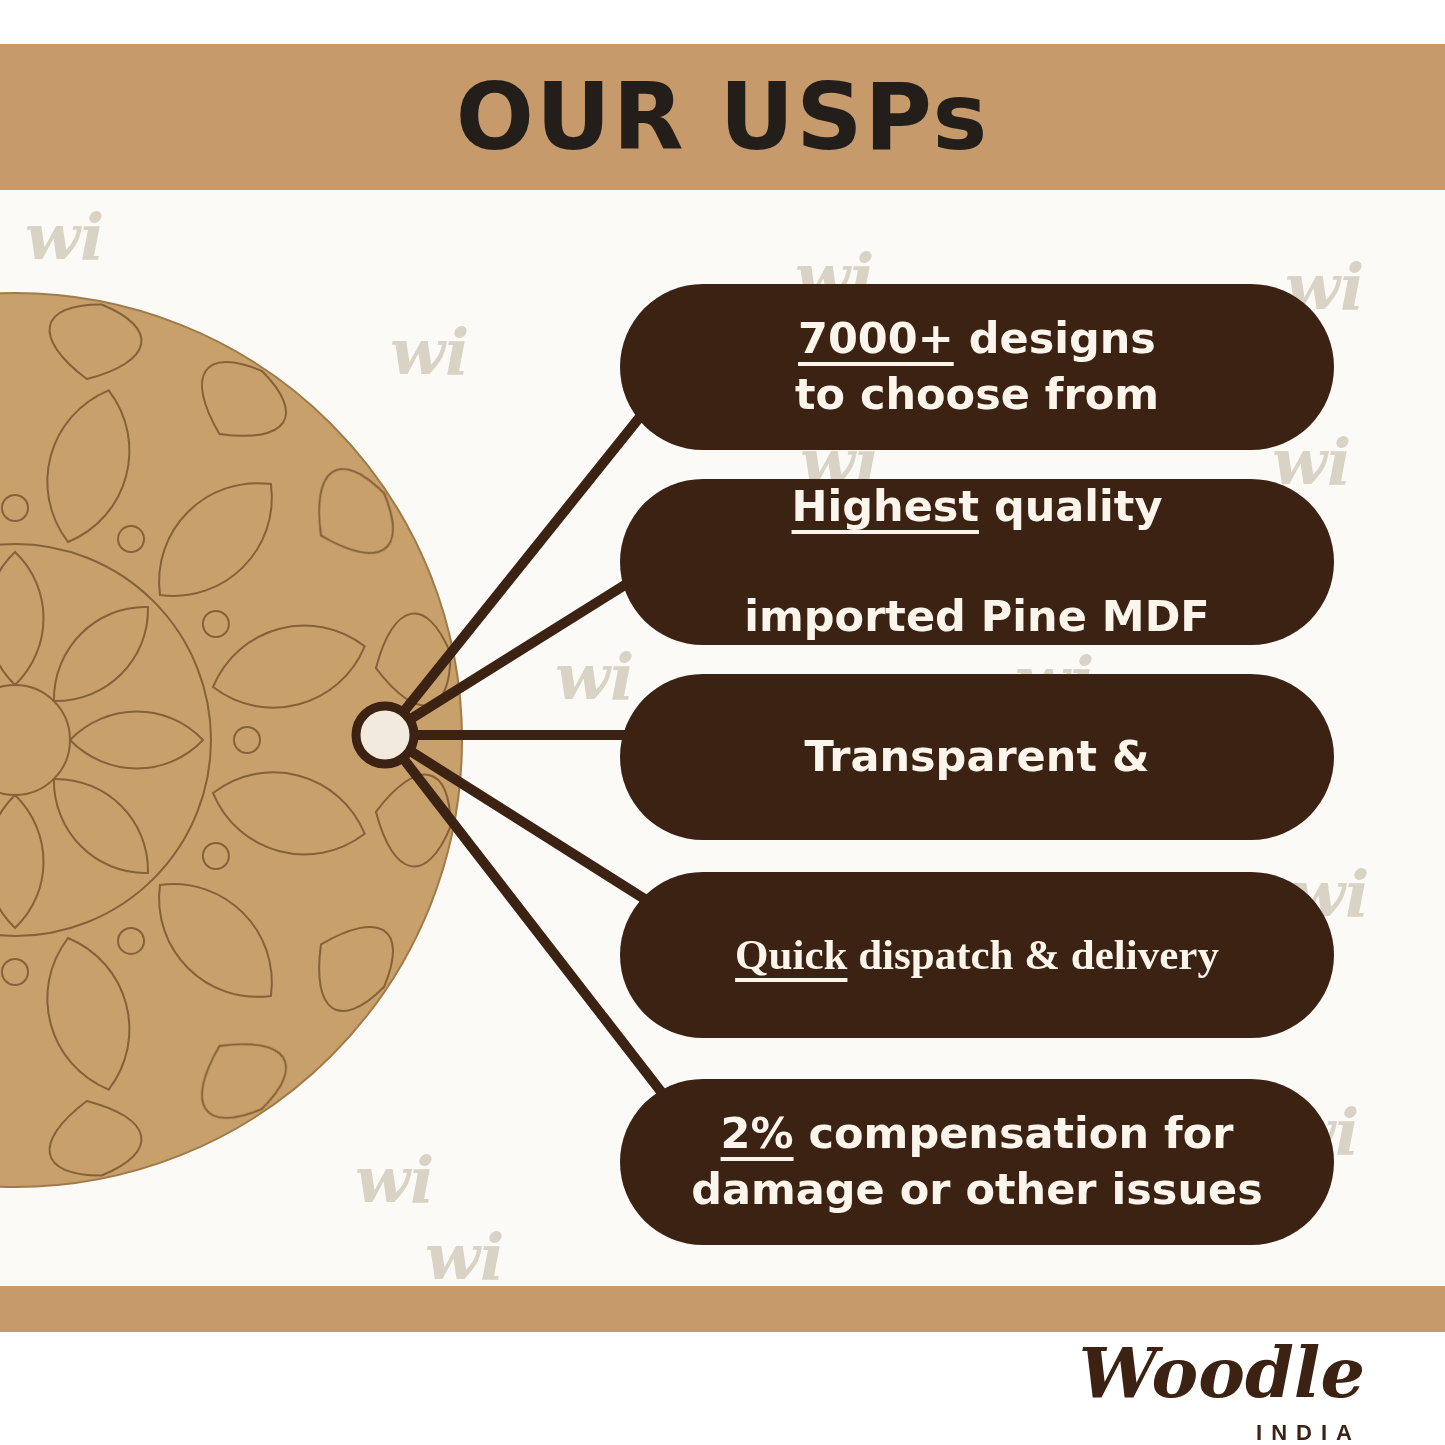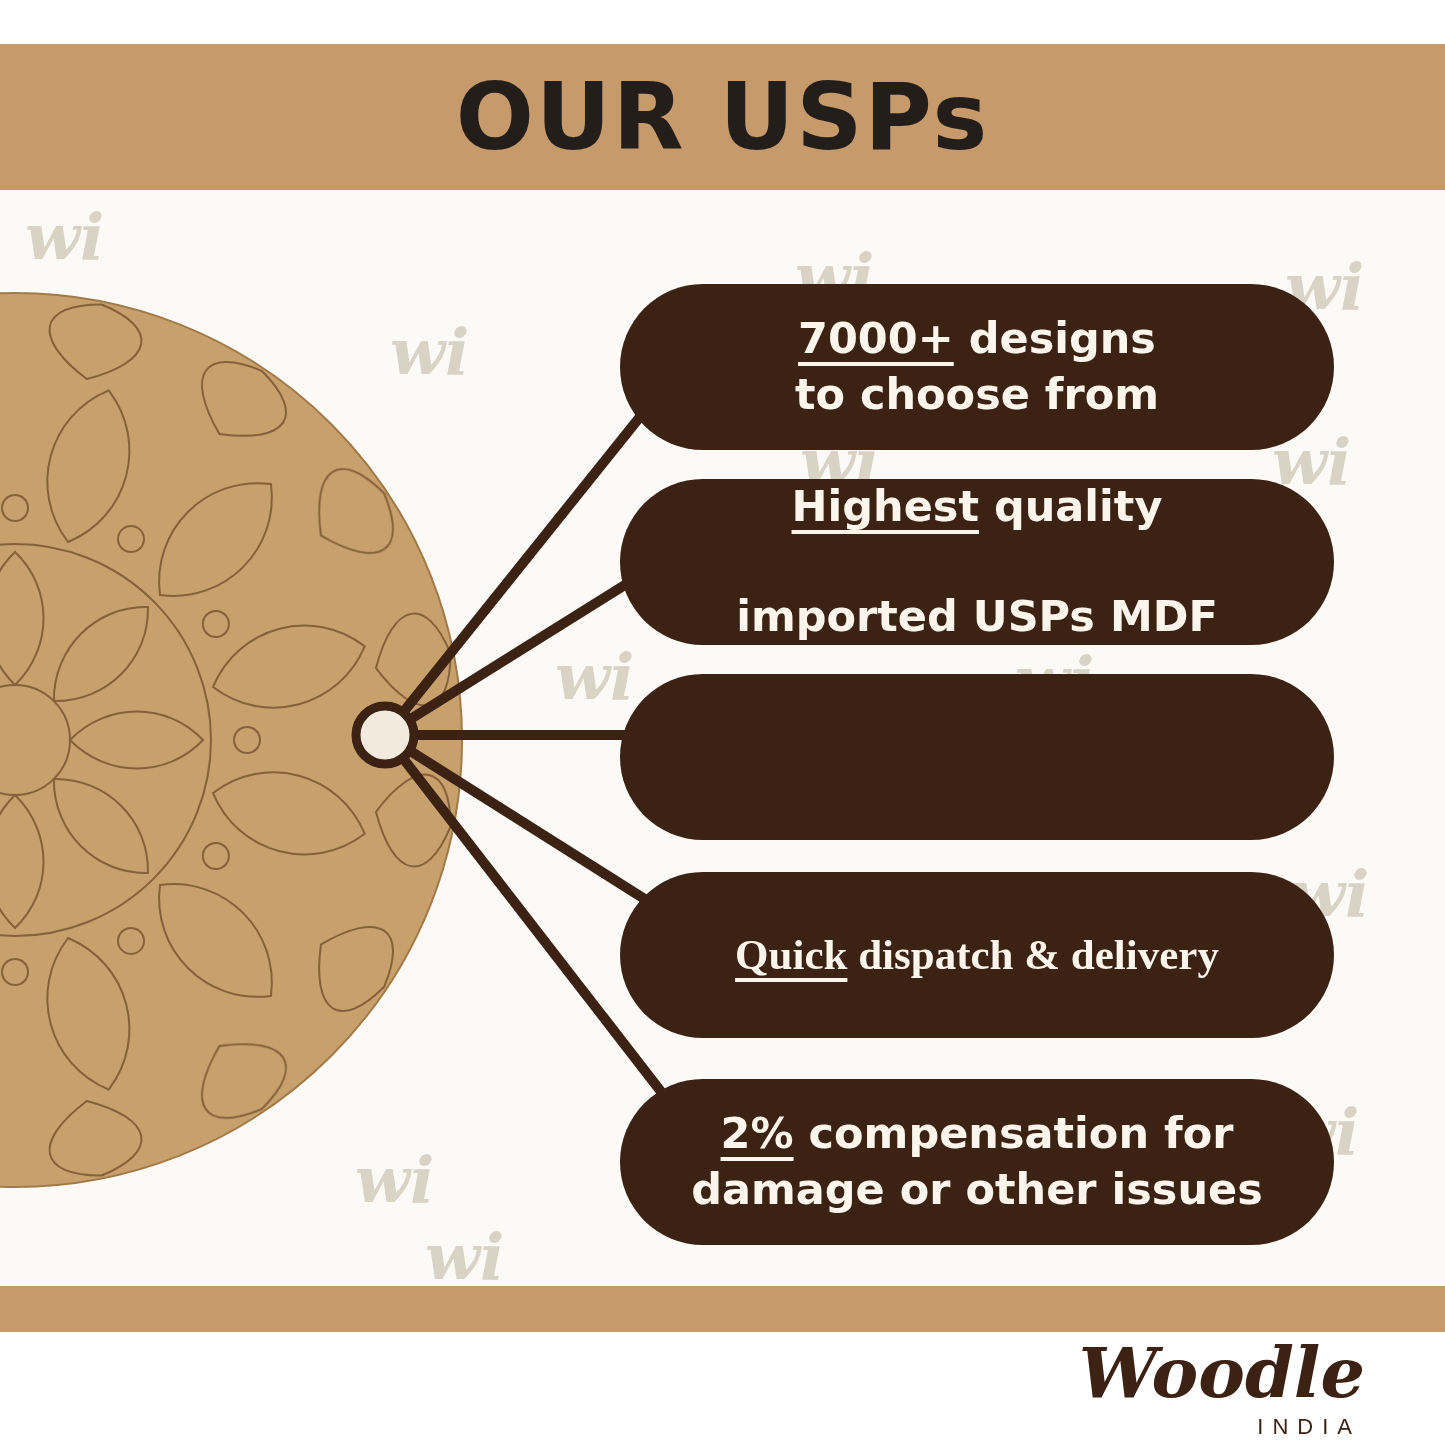--- a/index.html
+++ b/index.html
@@ -39,22 +39,22 @@
     text-decoration:underline;text-decoration-thickness:3.5px;text-underline-offset:9px;
   }
   
   .footer{position:absolute;left:0;top:1332px;width:1445px;height:113px;background:#ffffff;}
   .logo{position:absolute;right:80px;top:4px;text-align:right;color:#3B2213;}
   .logo .brand{
     font-family:"DejaVu Serif",serif;font-style:italic;font-weight:bold;
     font-size:70px;line-height:1.05;margin-left:36px;
   }
   .logo .country{
-    font-family:"Liberation Sans",sans-serif;font-weight:normal;font-size:22px;
-    letter-spacing:9px;margin-top:4px;margin-right:4px;
+    font-family:"Liberation Sans",sans-serif;font-weight:bold;font-size:22px;
+    letter-spacing:9px;margin-top:10px;margin-right:4px;
   }
 </style>
 </head>
 <body>
 
 <div class="canvas">
 
   <div class="top-strip"></div>
 
   <div class="header-band">
@@ -151,23 +151,24 @@
       <circle cx="385" cy="545" r="29" fill="#F1EADD" stroke="#3B2213" stroke-width="9"></circle>
     </svg>
 
     <div id="pills">
         <div class="pill" style="top: 72px;">
           <div><u>7000+</u><span> designs</span></div>
           <div><span>to choose from</span></div>
         </div>
         <div class="pill" style="top: 267px; justify-content: space-between;">
           <div><u>Highest</u><span> quality</span></div>
-          <div><span>imported USPs MDF</span></div>
+          <div><span>imported Pine MDF</span></div>
         </div>
         <div class="pill" style="top: 462px;">
+          <div><span>Transparent &amp;</span></div>
         </div>
         <div class="pill" style="top: 660px; font-family: Liberation Serif, serif;">
           <div><u>Quick</u><span> dispatch &amp; delivery</span></div>
         </div>
         <div class="pill" style="top: 867px;">
           <div><u>2%</u><span> compensation for</span></div>
           <div><span>damage or other issues</span></div>
         </div>
       </div>
   </div>

